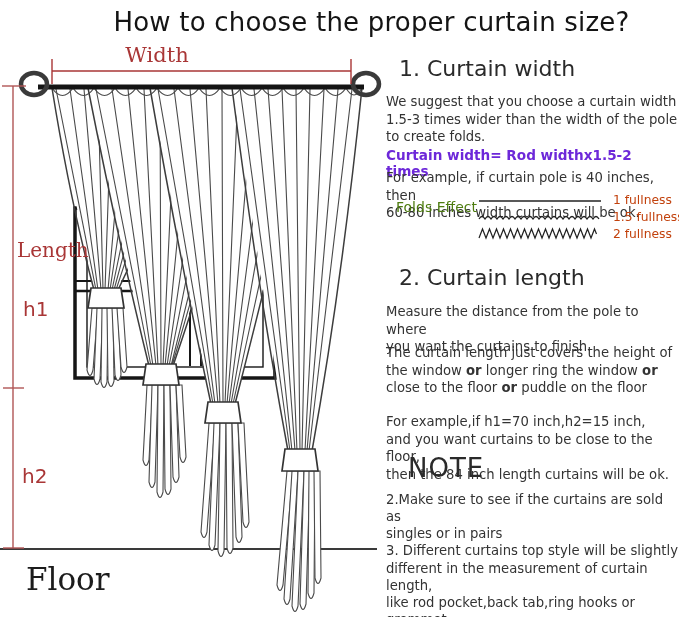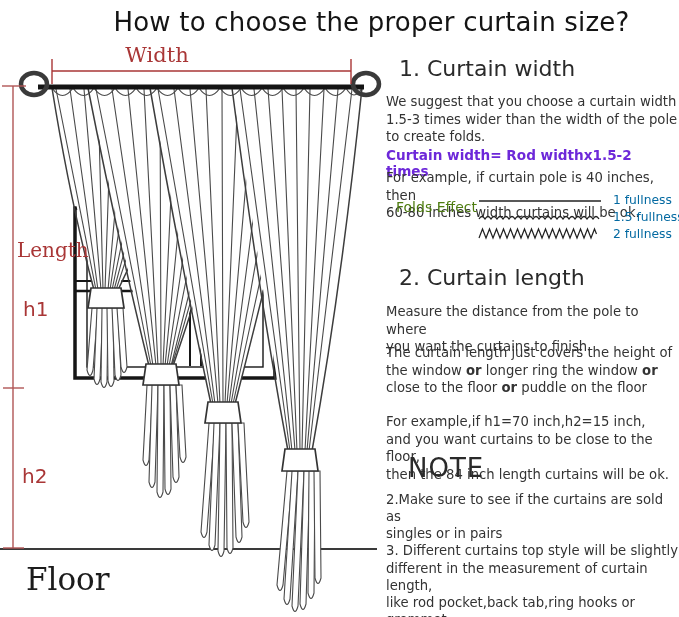--- a/index.html
+++ b/index.html
@@ -10,21 +10,21 @@
   #diagram{position:absolute;left:0;top:0;}
   .rightcol{position:absolute;left:386px;top:0;width:292px;color:#333;}
   .rc-block{position:absolute;left:0;width:292px;}
   .sec-heading{font-size:22px;color:#2a2a2a;padding-left:13px;}
   .body-text{font-size:13.2px;line-height:1.33;white-space:pre-line;color:#333;}
   .formula{font-size:13.6px;font-weight:bold;color:#6d28d9;}
   .bold{font-weight:bold;}
   .folds-wrap{position:absolute;left:0;top:190px;width:292px;height:52px;}
   .folds-label{position:absolute;left:10px;top:9px;font-size:14px;color:#4d7c0f;}
   .fold-row{position:absolute;left:92px;height:17px;display:flex;align-items:center;}
-  .fold-row .lbl{font-size:12.3px;color:#0369a1;margin-left:9px;white-space:nowrap;}
+  .fold-row .lbl{font-size:12.3px;color:#c2410c;margin-left:9px;white-space:nowrap;}
   .note-heading{font-size:26px;font-weight:400;color:#2a2a2a;letter-spacing:1px;}
   .note-item{font-size:13.2px;line-height:1.3;white-space:pre-line;color:#333;}
   svg text{font-family:"DejaVu Sans","Liberation Sans",sans-serif;}
   svg text.serif{font-family:"DejaVu Serif","Liberation Serif",serif;}
 </style>
 </head>
 <body>
 
 <div id="page">
 

